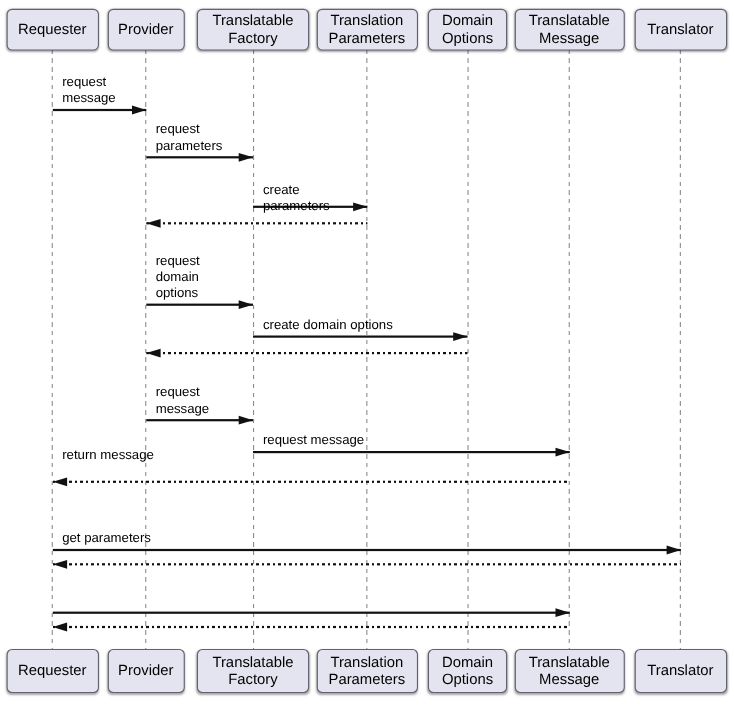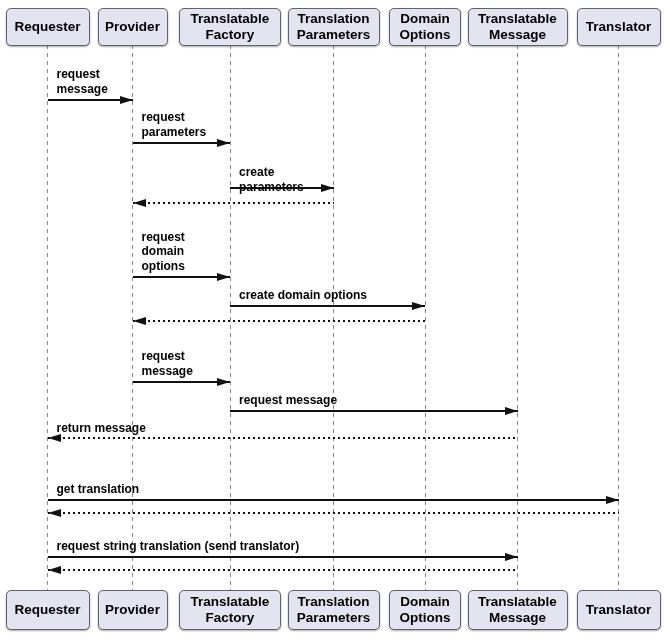--- a/index.html
+++ b/index.html
@@ -62,21 +62,21 @@
     font-size: 12px;
     line-height: 14.5px;
     color: #000000;
     white-space: pre-line;
     text-align: left;
   }
 </style>
 </head>
 <body>
 
-<div class="diagram" style="width: 667px; height: 641px; font-weight: bold;">
+<div class="diagram" style="width: 667px; height: 641px;">
     <div class="lifeline" style="left: 47px; top: 45px; height: 545px;"></div>
     <div class="lifeline" style="left: 132px; top: 45px; height: 545px;"></div>
     <div class="lifeline" style="left: 229.5px; top: 45px; height: 545px;"></div>
     <div class="lifeline" style="left: 333px; top: 45px; height: 545px;"></div>
     <div class="lifeline" style="left: 424.5px; top: 45px; height: 545px;"></div>
     <div class="lifeline" style="left: 517px; top: 45px; height: 545px;"></div>
     <div class="lifeline" style="left: 618px; top: 45px; height: 545px;"></div>
     <div class="participant-box" style="left: 5.5px; top: 8px; width: 84px; height: 38px;">Requester</div>
     <div class="participant-box" style="left: 97.5px; top: 8px; width: 70px; height: 38px;">Provider</div>
     <div class="participant-box" style="left: 179px; top: 8px; width: 102px; height: 38px;">Translatable
@@ -125,24 +125,23 @@
     <div class="msg-head left" style="top: 316.5px; left: 132.5px;"></div>
     <div class="msg-line solid" style="left: 132.5px; top: 381px; width: 97.5px;"></div>
     <div class="msg-head right" style="top: 377.5px; left: 217px;"></div>
     <div class="msg-label" style="left: 141.5px; bottom: 263px;">request
 message</div>
     <div class="msg-line solid" style="left: 230px; top: 410px; width: 287.5px;"></div>
     <div class="msg-head right" style="top: 406.5px; left: 504.5px;"></div>
     <div class="msg-label" style="left: 239px; bottom: 234px;">request message</div>
     <div class="msg-line dashed" style="left: 47.5px; top: 437px; width: 470px;"></div>
     <div class="msg-head left" style="top: 433.5px; left: 47.5px;"></div>
-    <div class="msg-label" style="left: 56.5px; bottom: 206px;">return message</div>
+    <div class="msg-label" style="left: 56.5px; bottom: 221px;">return message</div>
     <div class="msg-line solid" style="left: 47.5px; top: 499px; width: 571px;"></div>
     <div class="msg-head right" style="top: 495.5px; left: 605.5px;"></div>
-    <div class="msg-label" style="left: 56.5px; bottom: 145px;">get translation</div>
+    <div class="msg-label" style="left: 56.5px; bottom: 145px;">get parameters</div>
     <div class="msg-line dashed" style="left: 47.5px; top: 512px; width: 571px;"></div>
     <div class="msg-head left" style="top: 508.5px; left: 47.5px;"></div>
     <div class="msg-line solid" style="left: 47.5px; top: 556px; width: 470px;"></div>
     <div class="msg-head right" style="top: 552.5px; left: 504.5px;"></div>
-    <div class="msg-label" style="left: 56.5px; bottom: 88px;">request string translation (send translator)</div>
     <div class="msg-line dashed" style="left: 47.5px; top: 569px; width: 470px;"></div>
     <div class="msg-head left" style="top: 565.5px; left: 47.5px;"></div>
   </div>
 
 </body></html>

